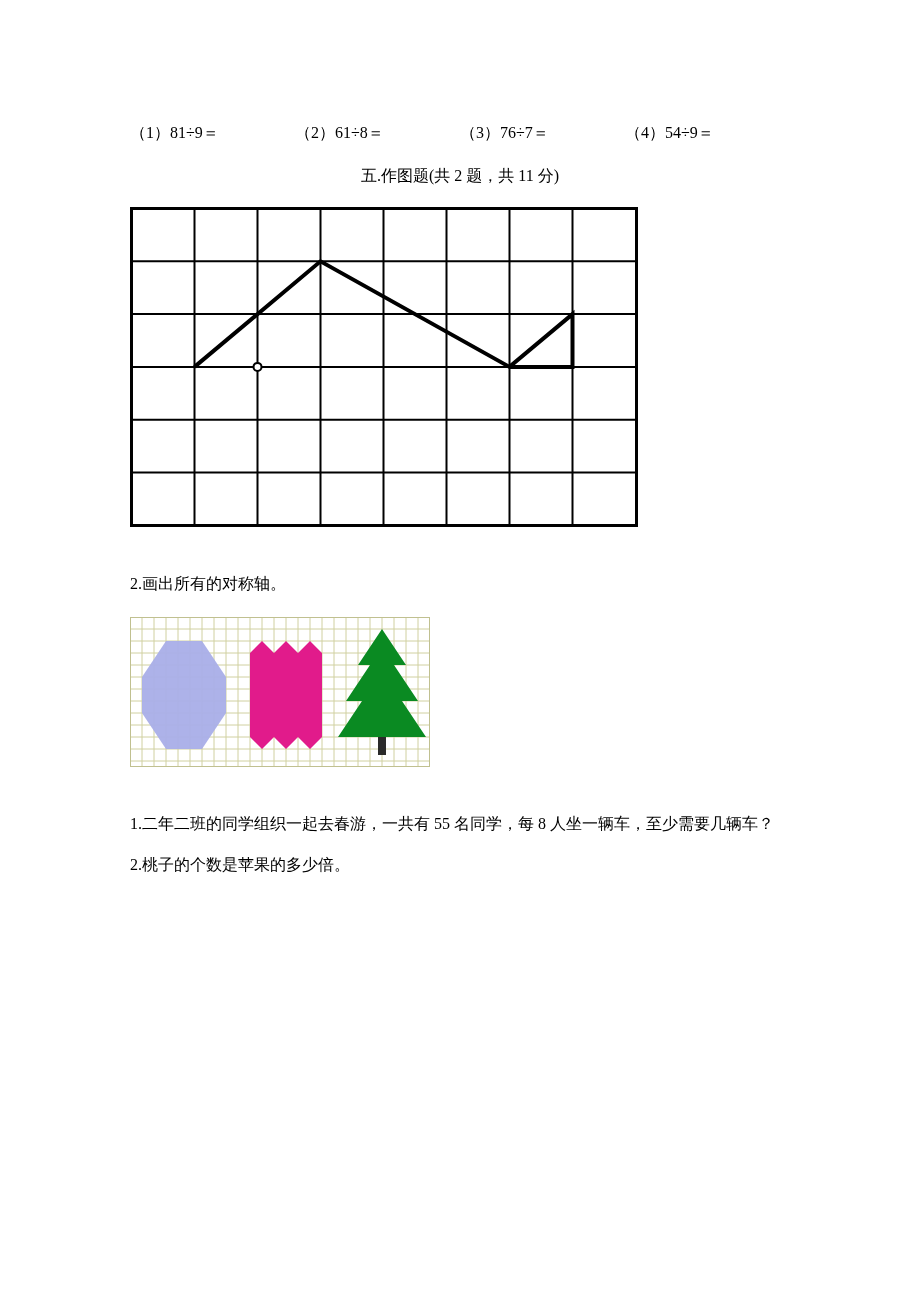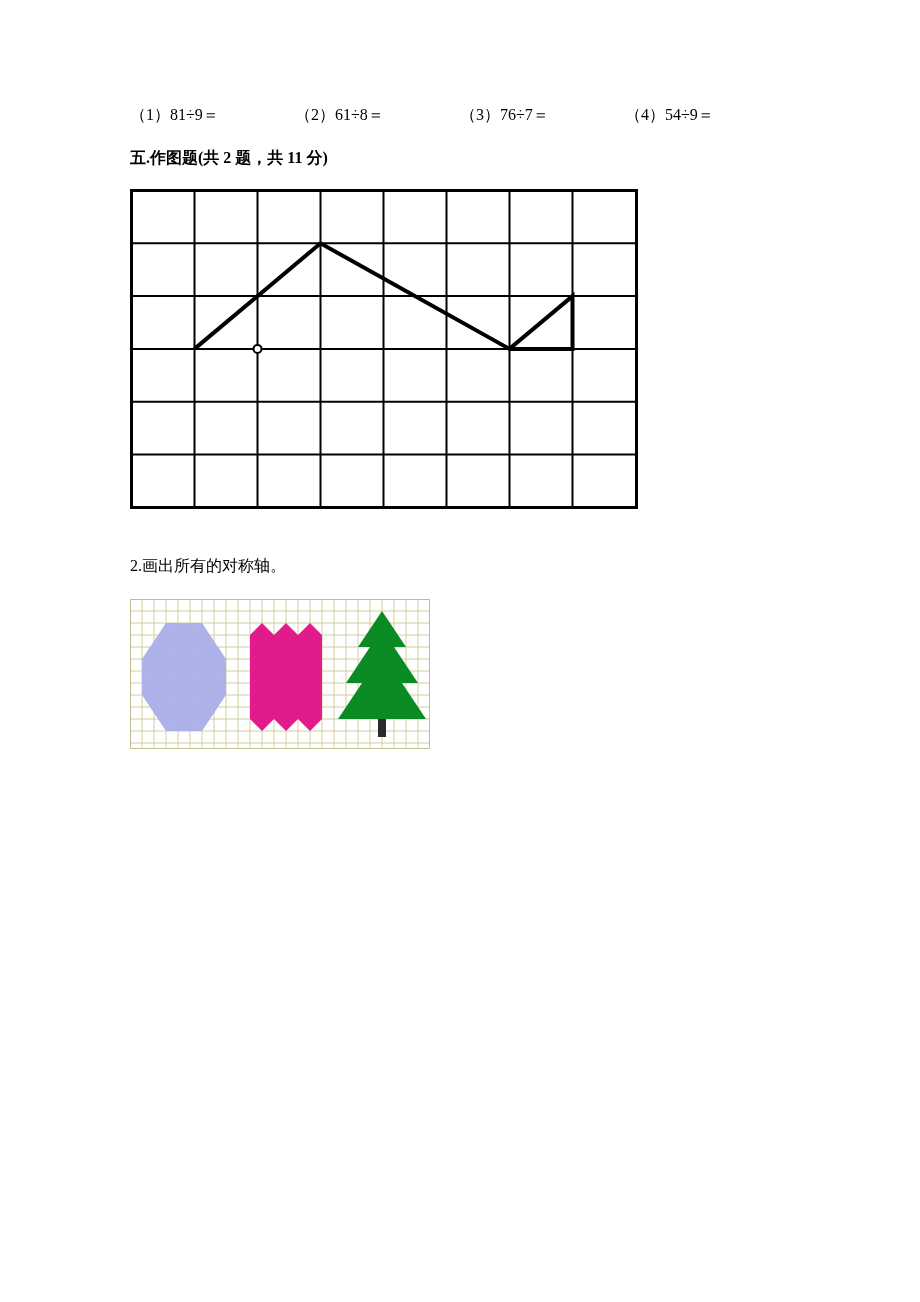--- a/index.html
+++ b/index.html
@@ -10,29 +10,31 @@
       font-size: 16px;
       color: #000000;
       width: 920px;
     }
     .page {
       padding: 105px 130px 60px 130px;
     }
     .calc-row {
       display: flex;
       margin-bottom: 22px;
+      margin-top: 18px;
     }
     .calc-item {
       flex: 1;
       white-space: nowrap;
     }
     .sec-title {
-      font-weight: bold;
+      font-weight: normal;
       margin-top: 16px;
       margin-bottom: 16px;
+      text-align: center;
     }
     .qline {
       margin-bottom: 16px;
       line-height: 1.6;
     }
     .q1-svg {
       margin-top: 20px;
       margin-bottom: 40px;
     }
     .shapes-svg {
@@ -138,14 +140,16 @@
       <polygon points="120,36 132,24 144,36 156,24 168,36 180,24 192,36 192,120 180,132 168,120 156,132 144,120 132,132 120,120" fill="#e11b8b"></polygon>
 
       <g>
         <polygon points="252,12 276,48 264,48 288,84 272,84 296,120 208,120 232,84 216,84 240,48 228,48" fill="#0a8a22"></polygon>
         <rect x="248" y="120" width="8" height="18" fill="#2a2a2a"></rect>
       </g>
       <rect x="0.5" y="0.5" width="299" height="149" fill="none" stroke="#c0c090" stroke-width="1"></rect>
     </svg>
   </div>
 
+  <div class="qline">1.二年二班的同学组织一起去春游，一共有 55 名同学，每 8 人坐一辆车，至少需要几辆车？</div>
+  <div class="qline">2.桃子的个数是苹果的多少倍。</div>
 
 </div>
 
 </body></html>

